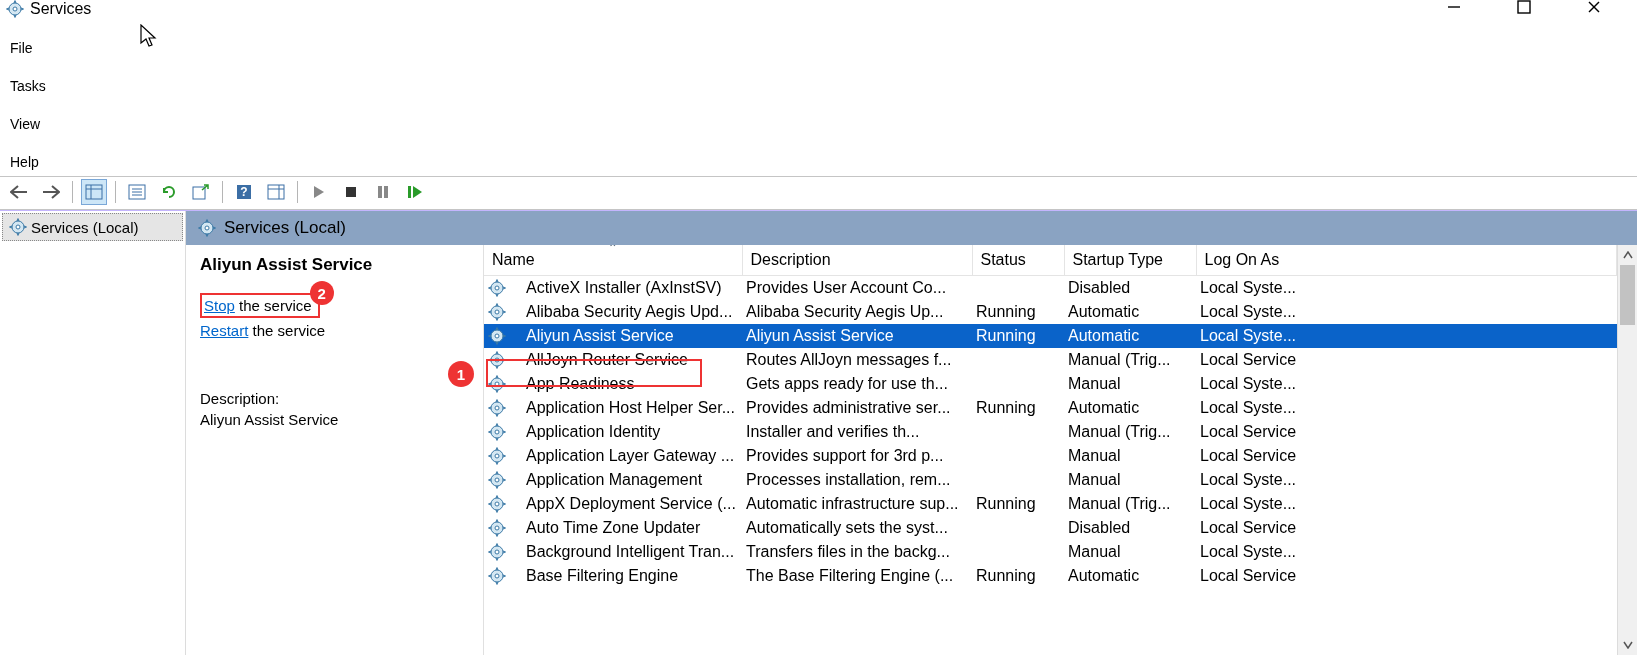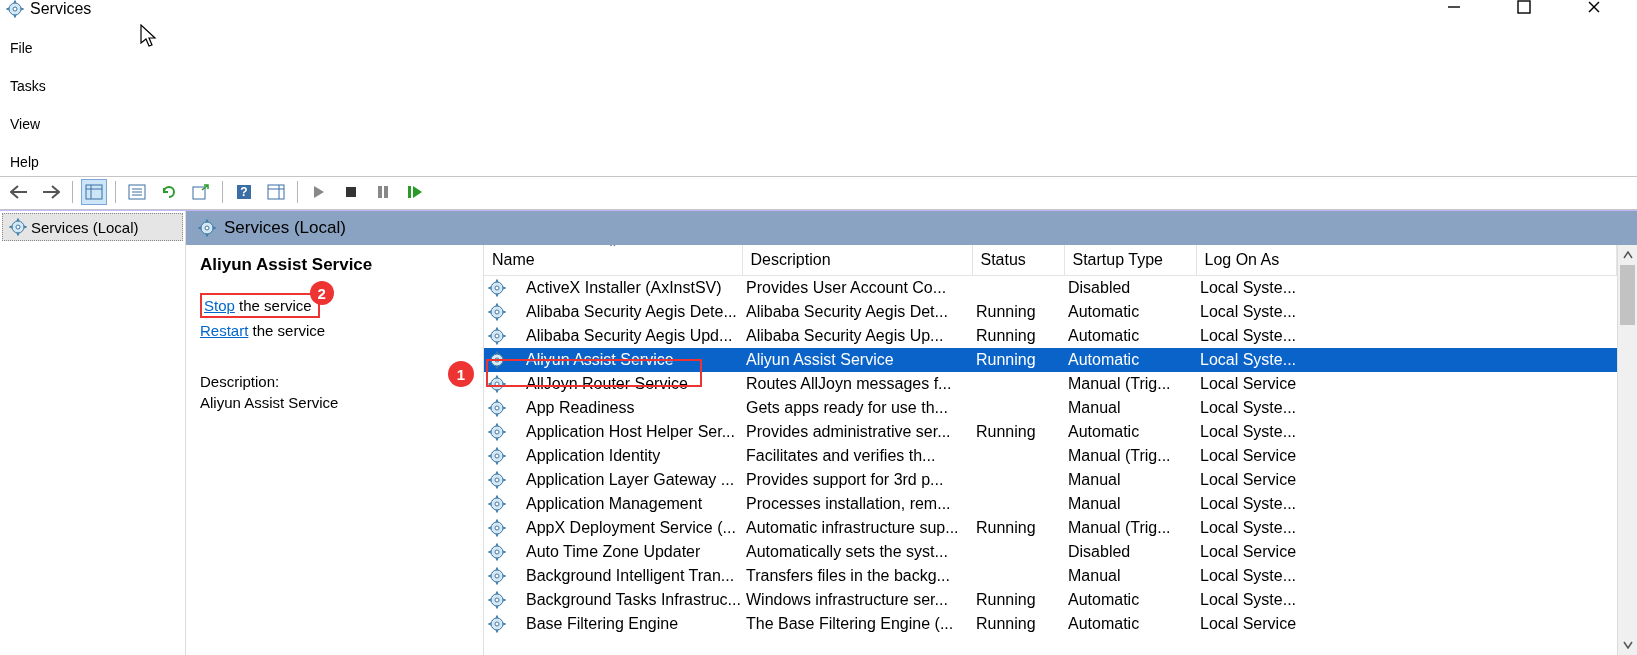--- a/index.html
+++ b/index.html
@@ -30,21 +30,21 @@
 
   .rightpane { flex:1; display:flex; flex-direction:column; min-height:0; }
   .paneheader { height:34px; background:#8aa3c2; color:#000; display:flex; align-items:center; padding-left:12px; gap:8px; font-size:17px; }
   .panebody { flex:1; display:flex; min-height:0; }
 
   .detailpanel { width:298px; padding:10px 14px; border-right:1px solid #e0e0e0; }
   .detailtitle { font-weight:600; font-size:17px; margin-bottom:18px; }
   .linkbox { display:inline-block; border:2px solid #e33; padding:2px 6px 2px 2px; margin-bottom:4px; position:relative; }
   .linkbox .annot { position:absolute; right:-16px; top:-14px; width:24px; height:24px; background:#e33; color:#fff; font-weight:bold; border-radius:50%; display:flex; align-items:center; justify-content:center; }
   a.svclink { color:#0066cc; text-decoration:underline; cursor:pointer; }
-  .desclabel { margin-top:34px; }
+  .desclabel { margin-top:51px; }
   .descval { margin-top:4px; }
 
   .gridwrap { flex:1; display:flex; position:relative; min-width:0; }
   .gridinner { flex:1; overflow:hidden; }
   table { border-collapse:collapse; width:100%; table-layout:fixed; }
   th { text-align:left; font-weight:400; font-size:16px; padding:6px 8px; border-right:1px solid #e4e4e4; border-bottom:1px solid #e4e4e4; background:#fff; position:relative; }
   th .sortmark { position:absolute; left:50%; top:-4px; transform:translateX(-50%); font-size:12px; color:#5a6c7d; }
   td { padding:3px 8px 3px 4px; font-size:16px; white-space:nowrap; overflow:hidden; text-overflow:ellipsis; }
   td.namecell { display:flex; align-items:center; gap:20px; padding-left:4px; }
   tr.sel td { background:#0a63c9; color:#fff; }
@@ -256,32 +256,20 @@
                   <td>Provides User Account Co...</td>
                   <td></td>
                   <td>Disabled</td>
                   <td>Local Syste...</td>
                 </tr>
                 <tr>
                   <td class="namecell">
                     <svg class="gearicon" viewBox="0 0 18 18">
                       <use href="#gear"></use>
                     </svg>
-                    <span>Alibaba Security Aegis Dete...</span>
-                  </td>
-                  <td>Alibaba Security Aegis Det...</td>
-                  <td>Running</td>
-                  <td>Automatic</td>
-                  <td>Local Syste...</td>
-                </tr>
-                <tr>
-                  <td class="namecell">
-                    <svg class="gearicon" viewBox="0 0 18 18">
-                      <use href="#gear"></use>
-                    </svg>
                     <span>Alibaba Security Aegis Upd...</span>
                   </td>
                   <td>Alibaba Security Aegis Up...</td>
                   <td>Running</td>
                   <td>Automatic</td>
                   <td>Local Syste...</td>
                 </tr>
                 <tr class="sel">
                   <td class="namecell">
                     <svg class="gearicon" viewBox="0 0 18 18">
@@ -330,21 +318,21 @@
                   <td>Automatic</td>
                   <td>Local Syste...</td>
                 </tr>
                 <tr>
                   <td class="namecell">
                     <svg class="gearicon" viewBox="0 0 18 18">
                       <use href="#gear"></use>
                     </svg>
                     <span>Application Identity</span>
                   </td>
-                  <td>Facilitates and verifies th...</td>
+                  <td>Installer and verifies th...</td>
                   <td></td>
                   <td>Manual (Trig...</td>
                   <td>Local Service</td>
                 </tr>
                 <tr>
                   <td class="namecell">
                     <svg class="gearicon" viewBox="0 0 18 18">
                       <use href="#gear"></use>
                     </svg>
                     <span>Application Layer Gateway ...</span>
@@ -393,32 +381,20 @@
                 <tr>
                   <td class="namecell">
                     <svg class="gearicon" viewBox="0 0 18 18">
                       <use href="#gear"></use>
                     </svg>
                     <span>Background Intelligent Tran...</span>
                   </td>
                   <td>Transfers files in the backg...</td>
                   <td></td>
                   <td>Manual</td>
-                  <td>Local Syste...</td>
-                </tr>
-                <tr>
-                  <td class="namecell">
-                    <svg class="gearicon" viewBox="0 0 18 18">
-                      <use href="#gear"></use>
-                    </svg>
-                    <span>Background Tasks Infrastruc...</span>
-                  </td>
-                  <td>Windows infrastructure ser...</td>
-                  <td>Running</td>
-                  <td>Automatic</td>
                   <td>Local Syste...</td>
                 </tr>
                 <tr>
                   <td class="namecell">
                     <svg class="gearicon" viewBox="0 0 18 18">
                       <use href="#gear"></use>
                     </svg>
                     <span>Base Filtering Engine</span>
                   </td>
                   <td>The Base Filtering Engine (...</td>

